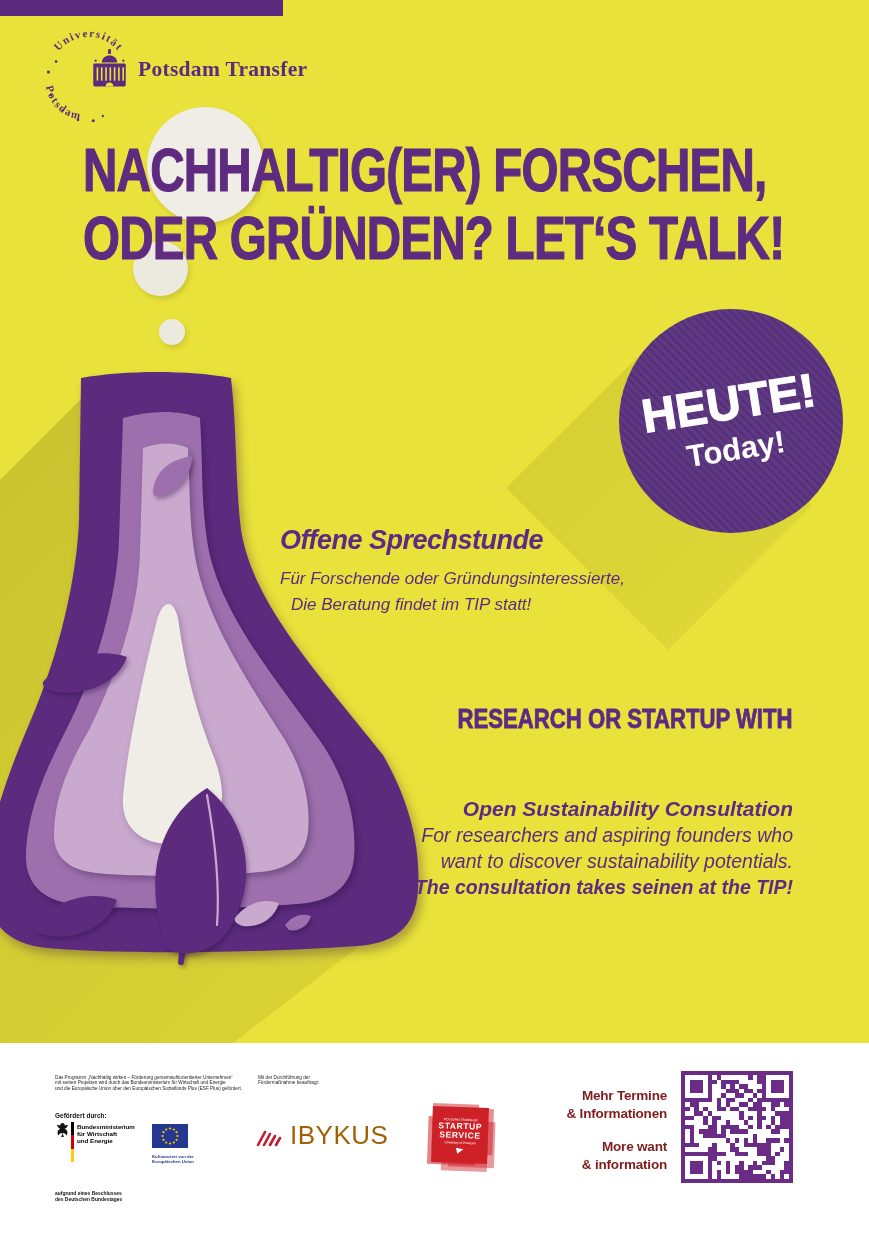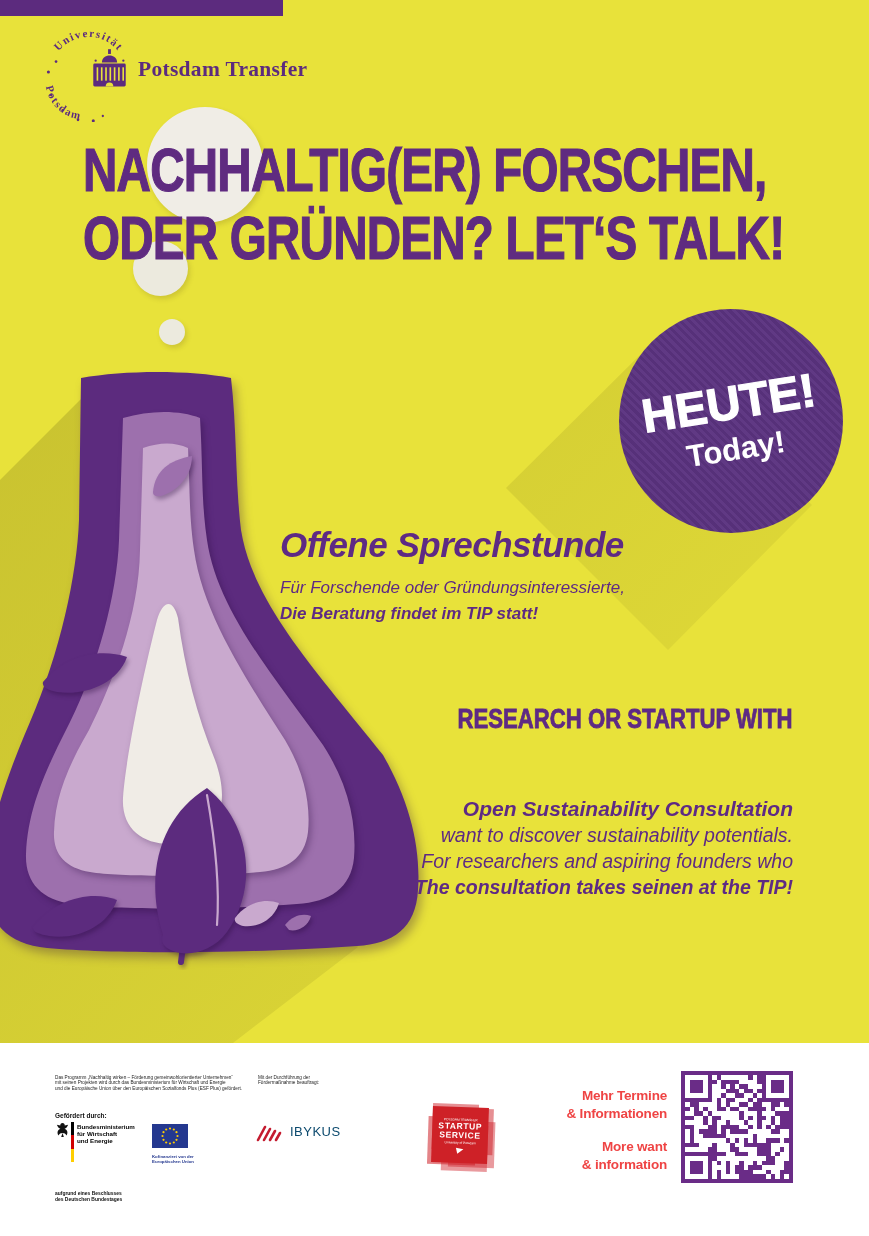--- a/index.html
+++ b/index.html
@@ -37,23 +37,23 @@
   .badge-l2{font-size:31px;font-weight:bold;margin-top:2px;}
   
   .flask{position:absolute;left:-15px;top:370px;}
   .l-outer{filter:drop-shadow(4px 6px 5px rgba(40,10,60,.30));}
   .l-mid{filter:drop-shadow(3px 4px 3px rgba(40,10,60,.35));}
   .l-lav{filter:drop-shadow(3px 4px 3px rgba(40,10,60,.30));}
   .l-white{filter:drop-shadow(2px 3px 3px rgba(40,10,60,.25));}
   .l-leaf{filter:drop-shadow(2px 3px 2px rgba(40,10,60,.35));}
   
   .de-block{position:absolute;left:280px;top:525px;color:#5e2a84;}
-  .de-title{font-size:35px;font-weight:bold;font-style:italic;margin-bottom:10px;letter-spacing:-.5px;}
+  .de-title{font-size:27px;font-weight:bold;font-style:italic;margin-bottom:10px;letter-spacing:-.5px;}
   .de-line{font-size:17px;font-style:italic;line-height:25.5px;}
-  .de-line.bold{font-weight:bold;}
+  .de-line.bold{font-weight:normal;margin-left:11px;}
   
   .en-heading{position:absolute;right:76px;top:701px;text-align:center;color:#5e2a84;
       font-size:27px;font-weight:bold;line-height:37px;-webkit-text-stroke:.8px #5e2a84;}
   .en-body{position:absolute;right:76px;top:795px;text-align:right;color:#5e2a84;margin-left:28px;}
   .en-title{font-size:21px;font-weight:bold;font-style:italic;line-height:27px;}
   .en-line{font-size:19.5px;font-style:italic;line-height:26px;}
   .en-line.bold{font-weight:bold;}
   
   .footer{position:absolute;left:0;top:1043px;width:869px;height:193px;background:#fff;}
   .tiny-note{position:absolute;color:#222;font-size:6.5px;line-height:7.4px;
@@ -64,32 +64,32 @@
   .bmwi{position:absolute;left:55px;top:79px;width:90px;height:45px;}
   .bmwi .flagbar{position:absolute;left:16px;top:0;width:2.6px;height:40px;}
   .bmwi .flagbar div{width:100%;height:13.3px;}
   .bmwi-text{position:absolute;left:22px;top:1px;font-size:6.2px;line-height:7px;font-weight:600;color:#000;}
   .note-bundestag{position:absolute;left:55px;top:148px;font-size:6px;line-height:7px;font-weight:600;
       color:#111;transform:scale(.82);transform-origin:0 0;white-space:nowrap;}
   .eu{position:absolute;left:152px;top:81px;}
   .eu-cap{margin-top:2px;font-size:6px;line-height:6.6px;font-weight:600;color:#24388f;
       transform:scale(.72);transform-origin:0 0;white-space:nowrap;}
   .ibykus{position:absolute;left:255px;top:77px;display:flex;align-items:center;gap:5px;}
-  .ibykus-word{font-size:13px;letter-spacing:.5px;color:#0c4a6e;font-weight:400;}
+  .ibykus-word{font-size:26px;letter-spacing:.5px;color:#a16207;font-weight:400;}
   .startup{position:absolute;left:432px;top:64px;width:56px;height:56px;background:#ce2127;
       transform:rotate(2deg);display:flex;flex-direction:column;align-items:center;justify-content:center;
       color:#fff;text-align:center;
       box-shadow:-8px 6px 0 -4px rgba(206,31,39,.55),10px -4px 0 -5px rgba(206,31,39,.5),
                  12px 9px 0 -5px rgba(206,31,39,.45),-5px -8px 0 -5px rgba(206,31,39,.5),
                  5px 13px 0 -5px rgba(206,31,39,.45);}
   .startup .tinyline{font-size:4px;transform:scale(.8);line-height:4px;white-space:nowrap;}
   .startup .mainline{font-size:8.5px;font-weight:bold;line-height:9.5px;letter-spacing:.6px;}
   .plane{width:0;height:0;border-top:3.5px solid transparent;border-bottom:3.5px solid transparent;
       border-left:7px solid #fff;transform:rotate(-15deg);margin-top:2px;}
-  .more-info{position:absolute;right:202px;top:44px;text-align:right;color:#ef4444;
+  .more-info{position:absolute;right:202px;top:44px;text-align:right;color:#7f1d1d;
       font-size:13.5px;line-height:18px;font-weight:bold;letter-spacing:-.2px;}
   .more-gap{height:15px;}
   .qr{position:absolute;left:681px;top:28px;}
 </style>
 </head>
 <body>
 
 <div class="poster">
 
   <div class="yellow">
@@ -206,22 +206,22 @@
       <div class="de-title">Offene Sprechstunde</div>
       <div class="de-line">Für Forschende oder Gründungsinteressierte,</div>
       <div class="de-line bold">Die Beratung findet im TIP statt!</div>
     </div>
 
     <div class="en-heading">
       <div><span class="cond-r">RESEARCH OR STARTUP WITH</span></div>
     </div>
     <div class="en-body">
       <div class="en-title">Open Sustainability Consultation</div>
+      <div class="en-line">For researchers and aspiring founders who</div>
       <div class="en-line">want to discover sustainability potentials.</div>
-      <div class="en-line">For researchers and aspiring founders who</div>
       <div class="en-line bold">The consultation takes seinen at the TIP!</div>
     </div>
   </div>
 
   <div class="footer">
 
     <div class="tiny-note note-program">
       <div>Das Programm „Nachhaltig wirken – Förderung gemeinwohlorientierter Unternehmen“</div>
       <div>mit seinen Projekten wird durch das Bundesministerium für Wirtschaft und Energie</div>
       <div>und die Europäische Union über den Europäischen Sozialfonds Plus (ESF Plus) gefördert.</div>

